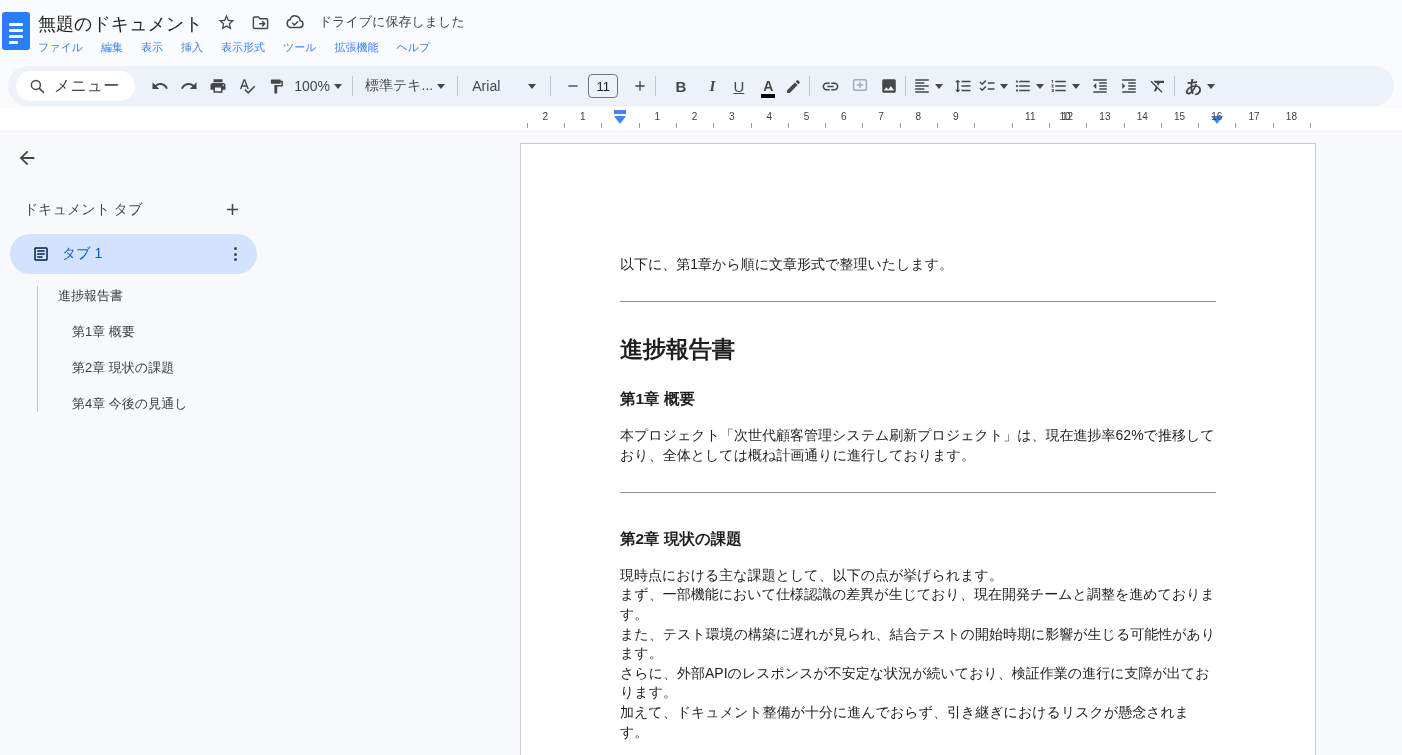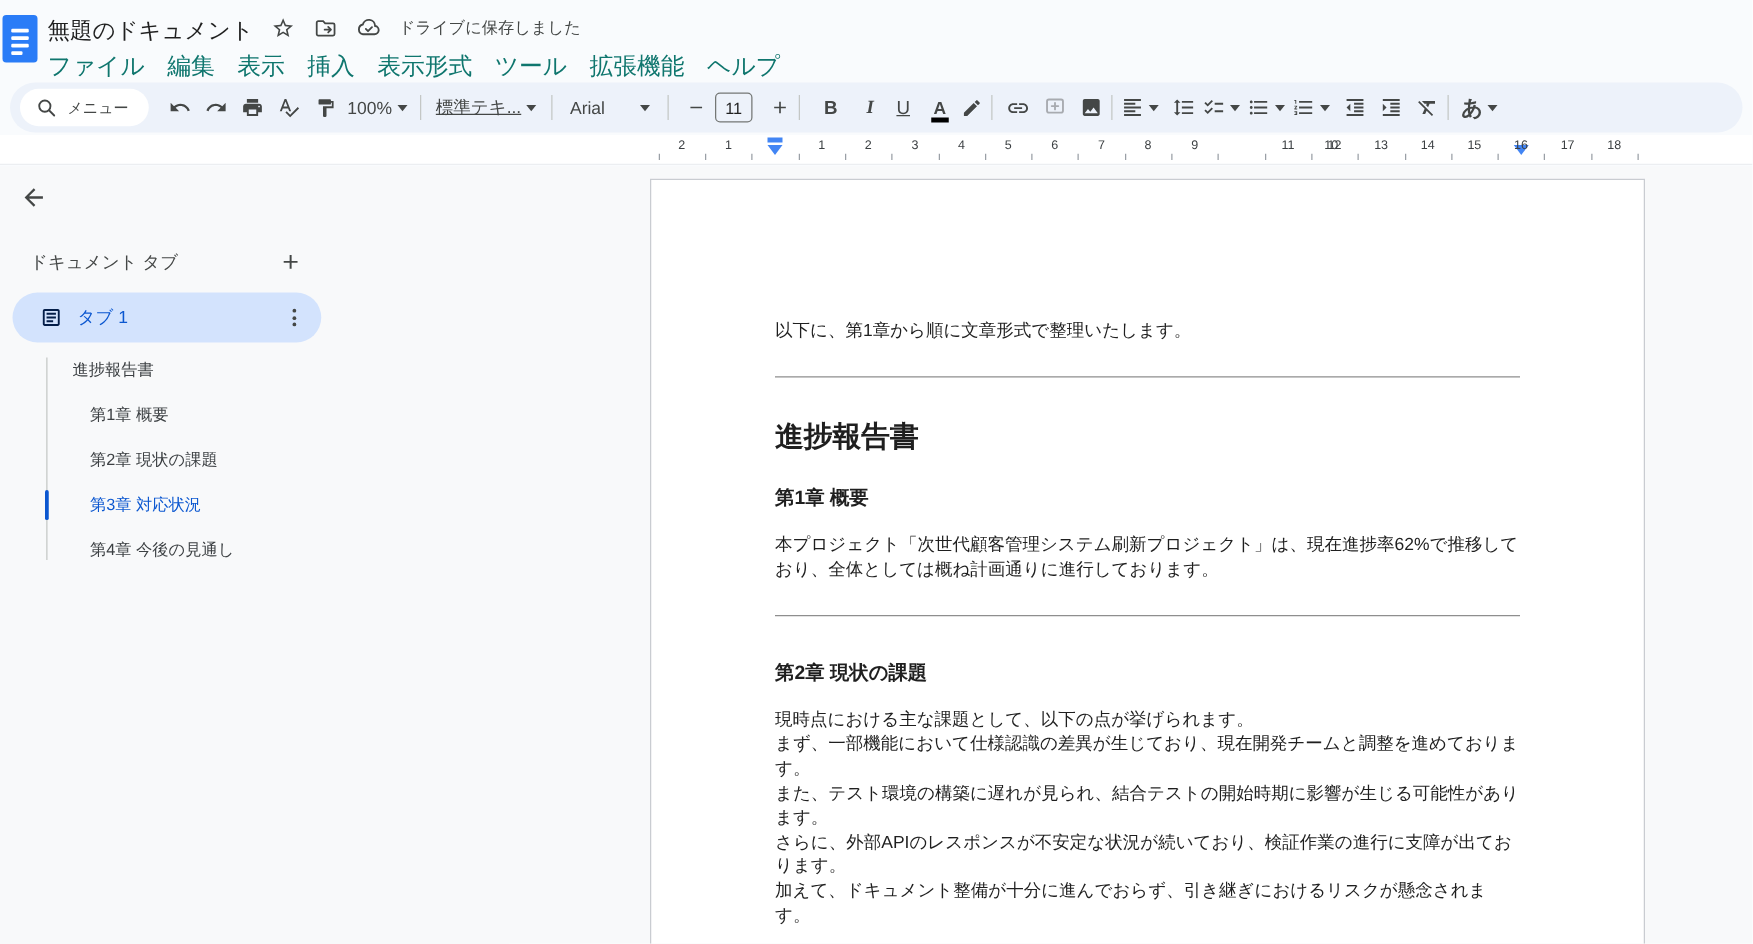--- a/index.html
+++ b/index.html
@@ -9,39 +9,39 @@
   
   .titlebar { position:absolute; top:0; left:0; right:0; height:64px; }
   .docs-logo { position:absolute; left:2px; top:12px; width:28px; height:38px; background:#2a7cf7; border-radius:3px; }
   .docs-logo .line { position:absolute; left:7px; height:2.5px; background:#fff; border-radius:1px; }
   .title-row { position:absolute; left:38px; top:12px; height:26px; display:flex; align-items:flex-start; gap:14px; }
   .doc-title { font-size:18px; color:#1f1f1f; white-space:nowrap; }
   .title-icons { display:flex; align-items:center; gap:14px; }
   .t-icon { width:20px; height:20px; display:flex; align-items:center; justify-content:center; color:#444746; }
   .save-status { font-size:13px; color:#444746; white-space:nowrap; }
   .menubar { position:absolute; left:29px; top:37px; display:flex; }
-  .menu-item { font-size:19px; color:#0f766e; padding:3px 9px; border-radius:6px; cursor:default; white-space:nowrap; }
+  .menu-item { font-size:11px; color:#3b82f6; padding:3px 9px; border-radius:6px; cursor:default; white-space:nowrap; }
 
   
   .toolbar { position:absolute; left:8px; right:8px; top:66px; height:40px; background:#edf2fa; border-radius:21px; display:flex; align-items:center; padding:0 8px; }
   .menu-pill { height:30px; background:#fff; border-radius:15px; display:flex; align-items:center; gap:8px; padding:0 16px 0 12px; margin-right:8px; }
-  .menu-pill span { font-size:12px; color:#444746; }
+  .menu-pill span { font-size:16px; color:#444746; }
   .tb-btn { min-width:29px; height:30px; display:flex; align-items:center; justify-content:flex-end; border-radius:15px; color:#444746; gap:4px; padding:0 3px; }
   .tb-btn svg { display:block; }
   .tb-label { font-size:14px; color:#444746; white-space:nowrap; }
   .caret { width:0; height:0; border-left:4px solid transparent; border-right:4px solid transparent; border-top:5px solid #444746; display:inline-block; }
   .tb-sep { width:1px; height:20px; background:#c4c7c5; margin:0 4px; flex:none; }
   .glyph { font-size:15px; color:#444746; }
   .g-bold { font-weight:800; }
   .g-italic { font-style:italic; font-family:"Liberation Serif",serif; font-weight:600; }
   .g-under { text-decoration:underline; }
   .a-color { position:relative; font-size:14px; font-weight:600; color:#444746; line-height:14px; }
   .a-color::after { content:""; position:absolute; left:-2px; right:-2px; bottom:-5px; height:4px; background:#000; }
   .fontsize-box { width:30px; height:24px; border:1px solid #747775; border-radius:4px; display:flex; align-items:center; justify-content:center; font-size:13px; color:#1f1f1f; background:transparent; margin:0 4px; }
-  .style-ctl { min-width:88px; justify-content:flex-end;text-decoration:underline; }
+  .style-ctl { min-width:88px; justify-content:flex-end; }
   .font-ctl { min-width:84px; justify-content:space-between; }
 
   
   .ruler { position:absolute; top:108px; left:0; right:0; height:24px; background:#fff; border-bottom:1px solid #eceef1; }
   .ruler .num { position:absolute; top:3px; font-size:10px; color:#3c4043; transform:translateX(-50%); font-family:"Liberation Sans",sans-serif; }
   .ruler .tick { position:absolute; bottom:3px; width:1px; height:5px; background:#9aa0a6; }
   .ind-marker { position:absolute; }
   .ind-bar { position:absolute; top:2px; left:-6px; width:12px; height:4px; background:#4285f4; }
   .ind-tri { position:absolute; top:8px; left:-6px; width:0; height:0; border-left:6px solid transparent; border-right:6px solid transparent; border-top:8px solid #4285f4; }
 
@@ -346,24 +346,20 @@
     <div class="guide-line"></div>
   <div class="outline-row lvl1">
         <span>進捗報告書</span>
       </div>
       <div class="outline-row lvl2">
         <span>第1章 概要</span>
       </div>
       <div class="outline-row lvl2">
         <span>第2章 現状の課題</span>
       </div>
-      <div class="outline-row lvl2 active">
-        <span class="active-bar"></span>
-        <span>第3章 対応状況</span>
-      </div>
       <div class="outline-row lvl2">
         <span>第4章 今後の見通し</span>
       </div>
     </div>
 
   <div class="page">
     <div class="page-content" id="docContent">
         <div class="doc-p">以下に、第1章から順に文章形式で整理いたします。</div>
         <hr class="doc-hr">
         <div class="doc-h1">進捗報告書</div>

